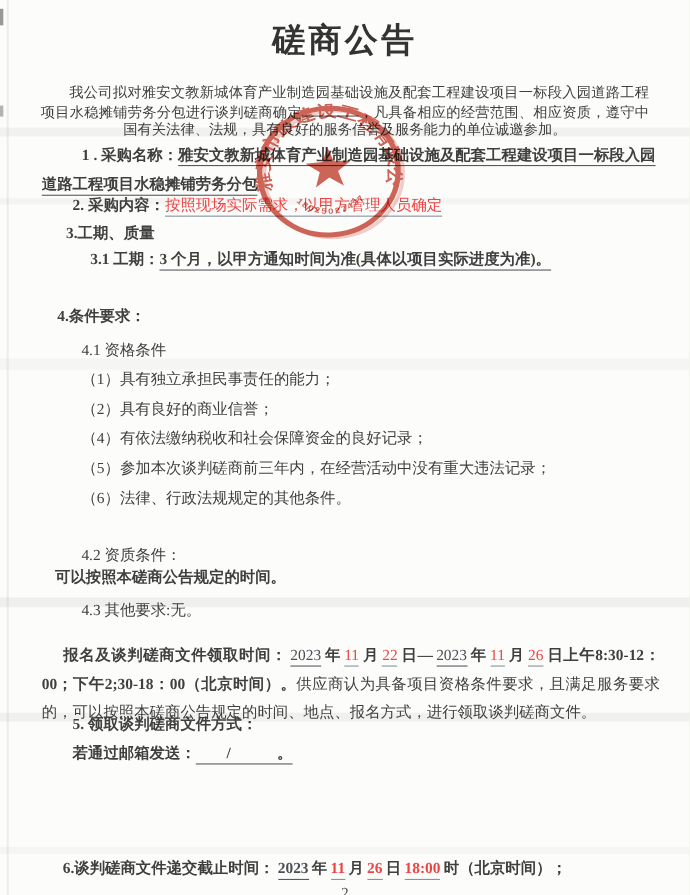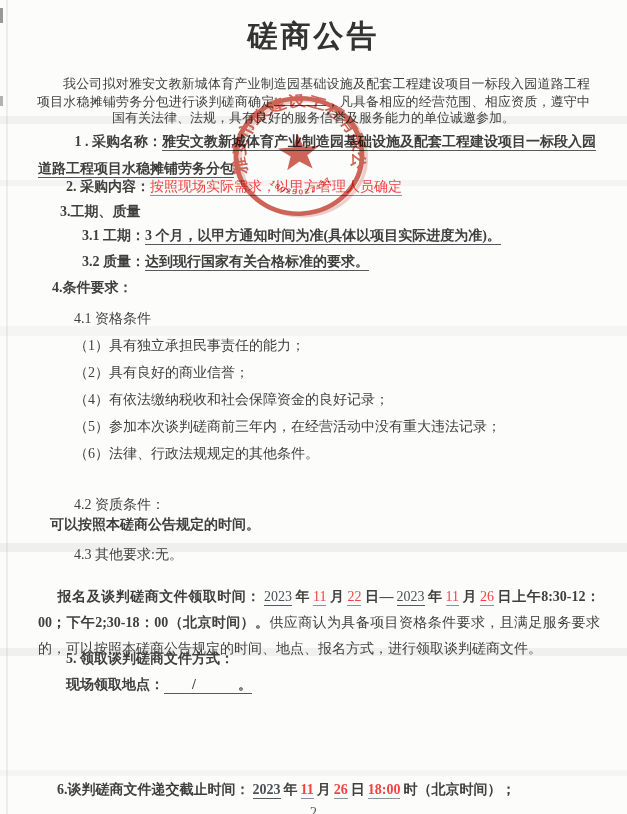--- a/index.html
+++ b/index.html
@@ -72,42 +72,41 @@
   <div class="blk" id="intro"><span>我公司拟对雅安文教新城体育产业制造园基础设施及配套工程建设项目一标段入园道路工程项目水稳摊铺劳务分包进行谈判磋商确定</span><span class="fill"></span><span>，凡具备相应的经营范围、相应资质，遵守中国有关法律、法规，具有良好的服务信誉及服务能力的单位诚邀参加。</span></div>
 
   <div class="blk" id="item1"><span>1 . 采购名称：</span><span class="u">雅安文教新城体育产业制造园基础设施及配套工程建设项目一标段入园道路工程项目水稳摊铺劳务分包</span></div>
 
   <div class="blk" id="item2"><span class="b">2. 采购内容：</span><span class="gray u-gray">按照现场实际需求，以甲方管理人员确定</span></div>
 
   <div class="blk" id="h3">3.工期、质量</div>
 
   <div class="blk" id="item31"><span>3.1 工期：</span><span class="u">3 个月，以甲方通知时间为准(具体以项目实际进度为准)。</span></div>
 
-  <div class="blk" id="item32"><span>3.2 质量：</span><span class="u">达到现行国家有关合格标准的要求。</span></div>
 
   <div class="blk" id="h4">4.条件要求：</div>
   <div class="blk" id="h41">4.1 资格条件</div>
 
   <div class="blk" id="conds">
     <div>（1）具有独立承担民事责任的能力；</div>
     <div>（2）具有良好的商业信誉；</div>
     <div>（4）有依法缴纳税收和社会保障资金的良好记录；</div>
     <div>（5）参加本次谈判磋商前三年内，在经营活动中没有重大违法记录；</div>
     <div>（6）法律、行政法规规定的其他条件。</div>
   </div>
 
   <div class="blk" id="h42">4.2 资质条件：</div>
   <div class="blk" id="val42">可以按照本磋商公告规定的时间。</div>
   <div class="blk" id="h43">4.3 其他要求:无。</div>
 
   <div class="blk" id="signup"><span class="b">报名及谈判磋商文件领取时间：</span><span class="u dim num">2023</span><span class="b">年</span><span class="u-gray gray num">11</span><span class="b">月</span><span class="u-gray gray num">22</span><span class="b">日—</span><span class="u dim num">2023</span><span class="b">年</span><span class="u-gray gray num">11</span><span class="b">月</span><span class="u-gray gray num">26</span><span class="b">日上午8:30-12：</span><span class="b">00；下午2;30-18：00（北京时间）。</span><span>供应商认为具备项目资格条件要求，且满足服务要求的，可以按照本磋商公告规定的时间、地点、报名方式，进行领取谈判磋商文件。</span></div>
 
   <div class="blk" id="h5">5. 领取谈判磋商文件方式：</div>
 
-  <div class="blk" id="onsite"><span>现场领取地点：</span><span class="u">　　/　　　。</span></div>
+  <div class="blk" id="onsite"><span>若通过邮箱发送：</span><span class="u">　　/　　　。</span></div>
 
 
   <div class="blk" id="item6"><span>6.谈判磋商文件递交截止时间：</span><span class="u dim num">2023</span><span>年</span><span class="u-gray gray num">11</span><span>月</span><span class="u-gray gray num">26</span><span>日</span><span class="u-gray gray num">18:00</span><span>时（北京时间）；</span></div>
 
   <div class="blk" id="pagenum">2</div>
 
   <div id="stamp">
     <svg viewBox="0 0 200 200" preserveAspectRatio="none">
       <defs>
         <path id="arcCompany" d="M 26.7,126.7 A 78,78 0 1 1 173.3,126.7" fill="none"></path>

